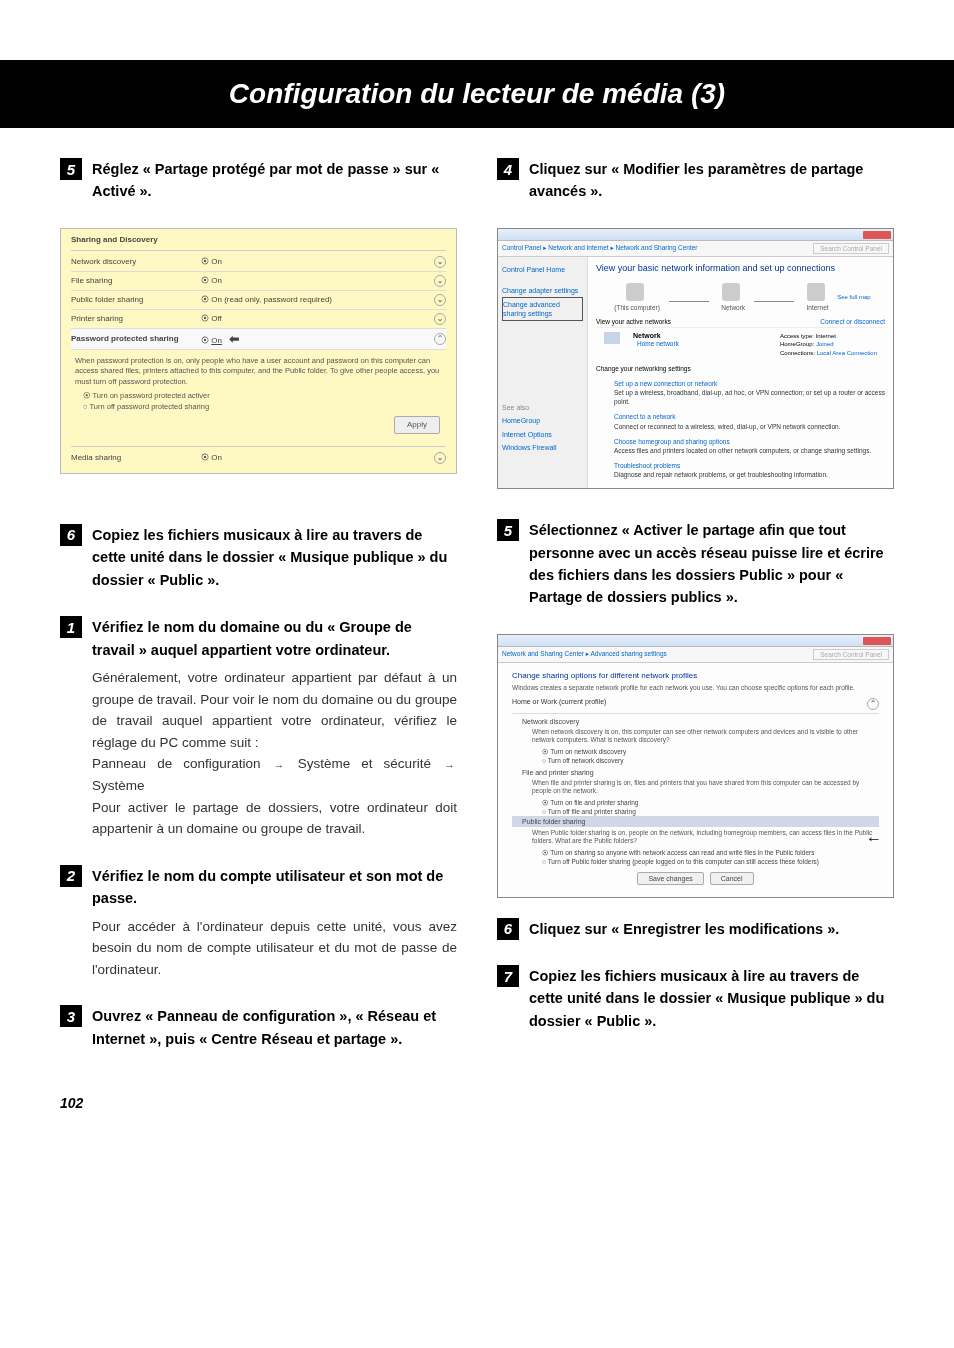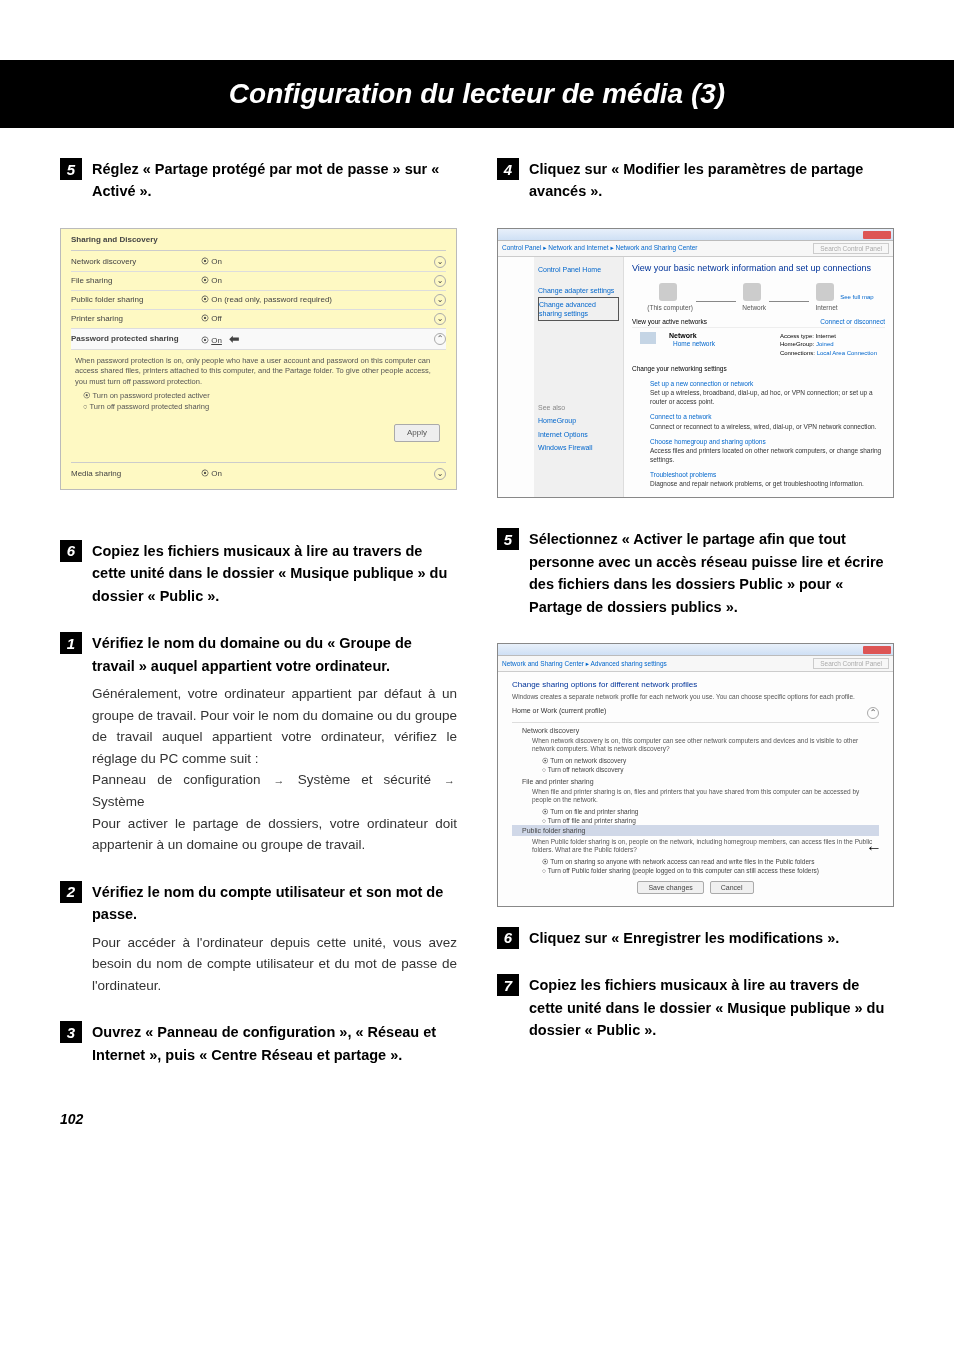--- a/index.html
+++ b/index.html
@@ -120,21 +120,21 @@
       color: #555;
     }
     .apply-btn {
       display: inline-block;
       border: 1px solid #aaa;
       background: #eee;
       padding: 2px 12px;
       font-size: 8px;
       border-radius: 2px;
       float: right;
-      margin: 12px 2px;
+      margin: 4px 2px;
     }
     .arrow-mark {
       font-size: 12px;
       font-weight: bold;
       margin-left: 4px;
     }
     .page-number {
       font-style: italic;
       font-weight: bold;
       padding: 20px 0 10px 60px;
@@ -161,21 +161,20 @@
       top: 2px;
       width: 28px;
       height: 8px;
       background: #d55;
       border-radius: 1px;
     }
     .win-body {
       display: flex;
       font-size: 7px;
       min-height: 180px;
-      margin-left: 36px;
     }
     .win-sidebar {
       width: 90px;
       background: #f0f0f0;
       padding: 6px 4px;
       border-right: 1px solid #ddd;
     }
     .win-sidebar div {
       color: #0066cc;
       padding: 2px 0;
@@ -352,21 +351,21 @@
           <span class="ss-label">Printer sharing</span>
           <span style="flex:1">⦿ <span>Off</span></span>
           <span class="chevron">⌄</span>
         </div>
         <div class="ss-row" style="background:#f9f9f9;">
           <span class="ss-label" style="font-weight:bold">Password protected sharing</span>
           <span style="flex:1">⦿ <span style="text-decoration:underline">On</span><span class="arrow-mark"> ⬅</span></span>
           <span class="chevron">⌃</span>
         </div>
         <div class="ss-subtext">
-          <span>When password protection is on, only people who have a user account and password on this computer can access shared files, printers attached to this computer, and the Partage folder. To give other people access, you must turn off password protection.</span><br>
+          <span>When password protection is on, only people who have a user account and password on this computer can access shared files, printers attached to this computer, and the Public folder. To give other people access, you must turn off password protection.</span><br>
           <div style="padding:4px 0 0 8px;">
             ⦿ <span>Turn on password protected activer</span><br>
             ○ <span>Turn off password protected sharing</span>
           </div>
           <span class="apply-btn">Apply</span>
           <div style="clear:both"></div>
         </div>
         <hr class="hr-line">
         <div class="ss-row">
           <span class="ss-label">Media sharing</span>

